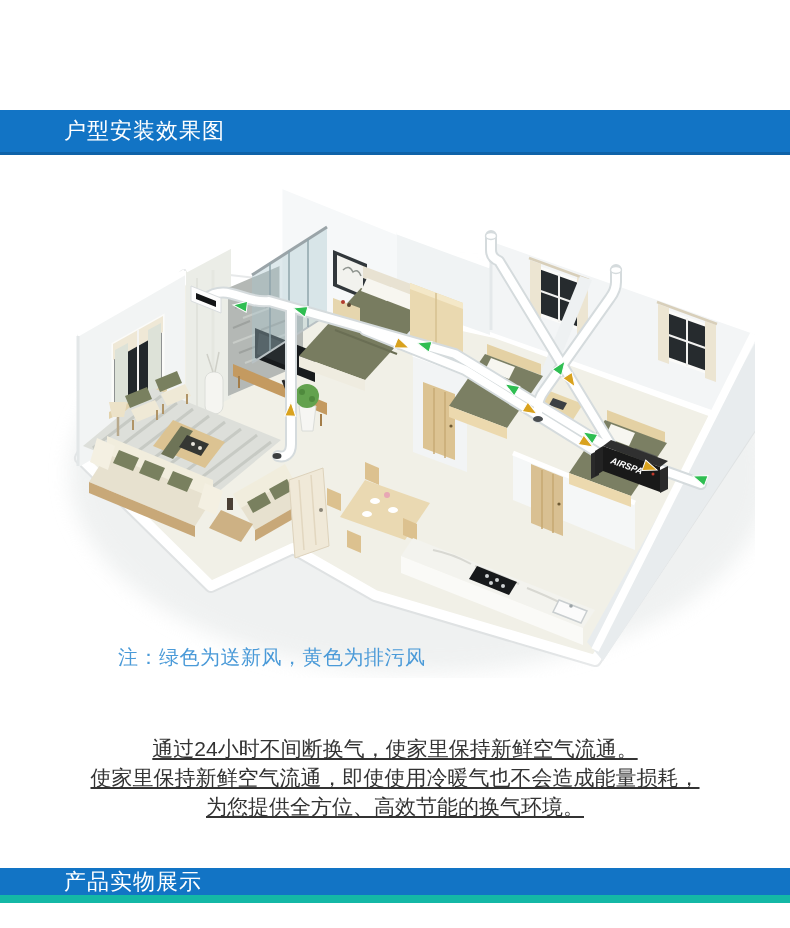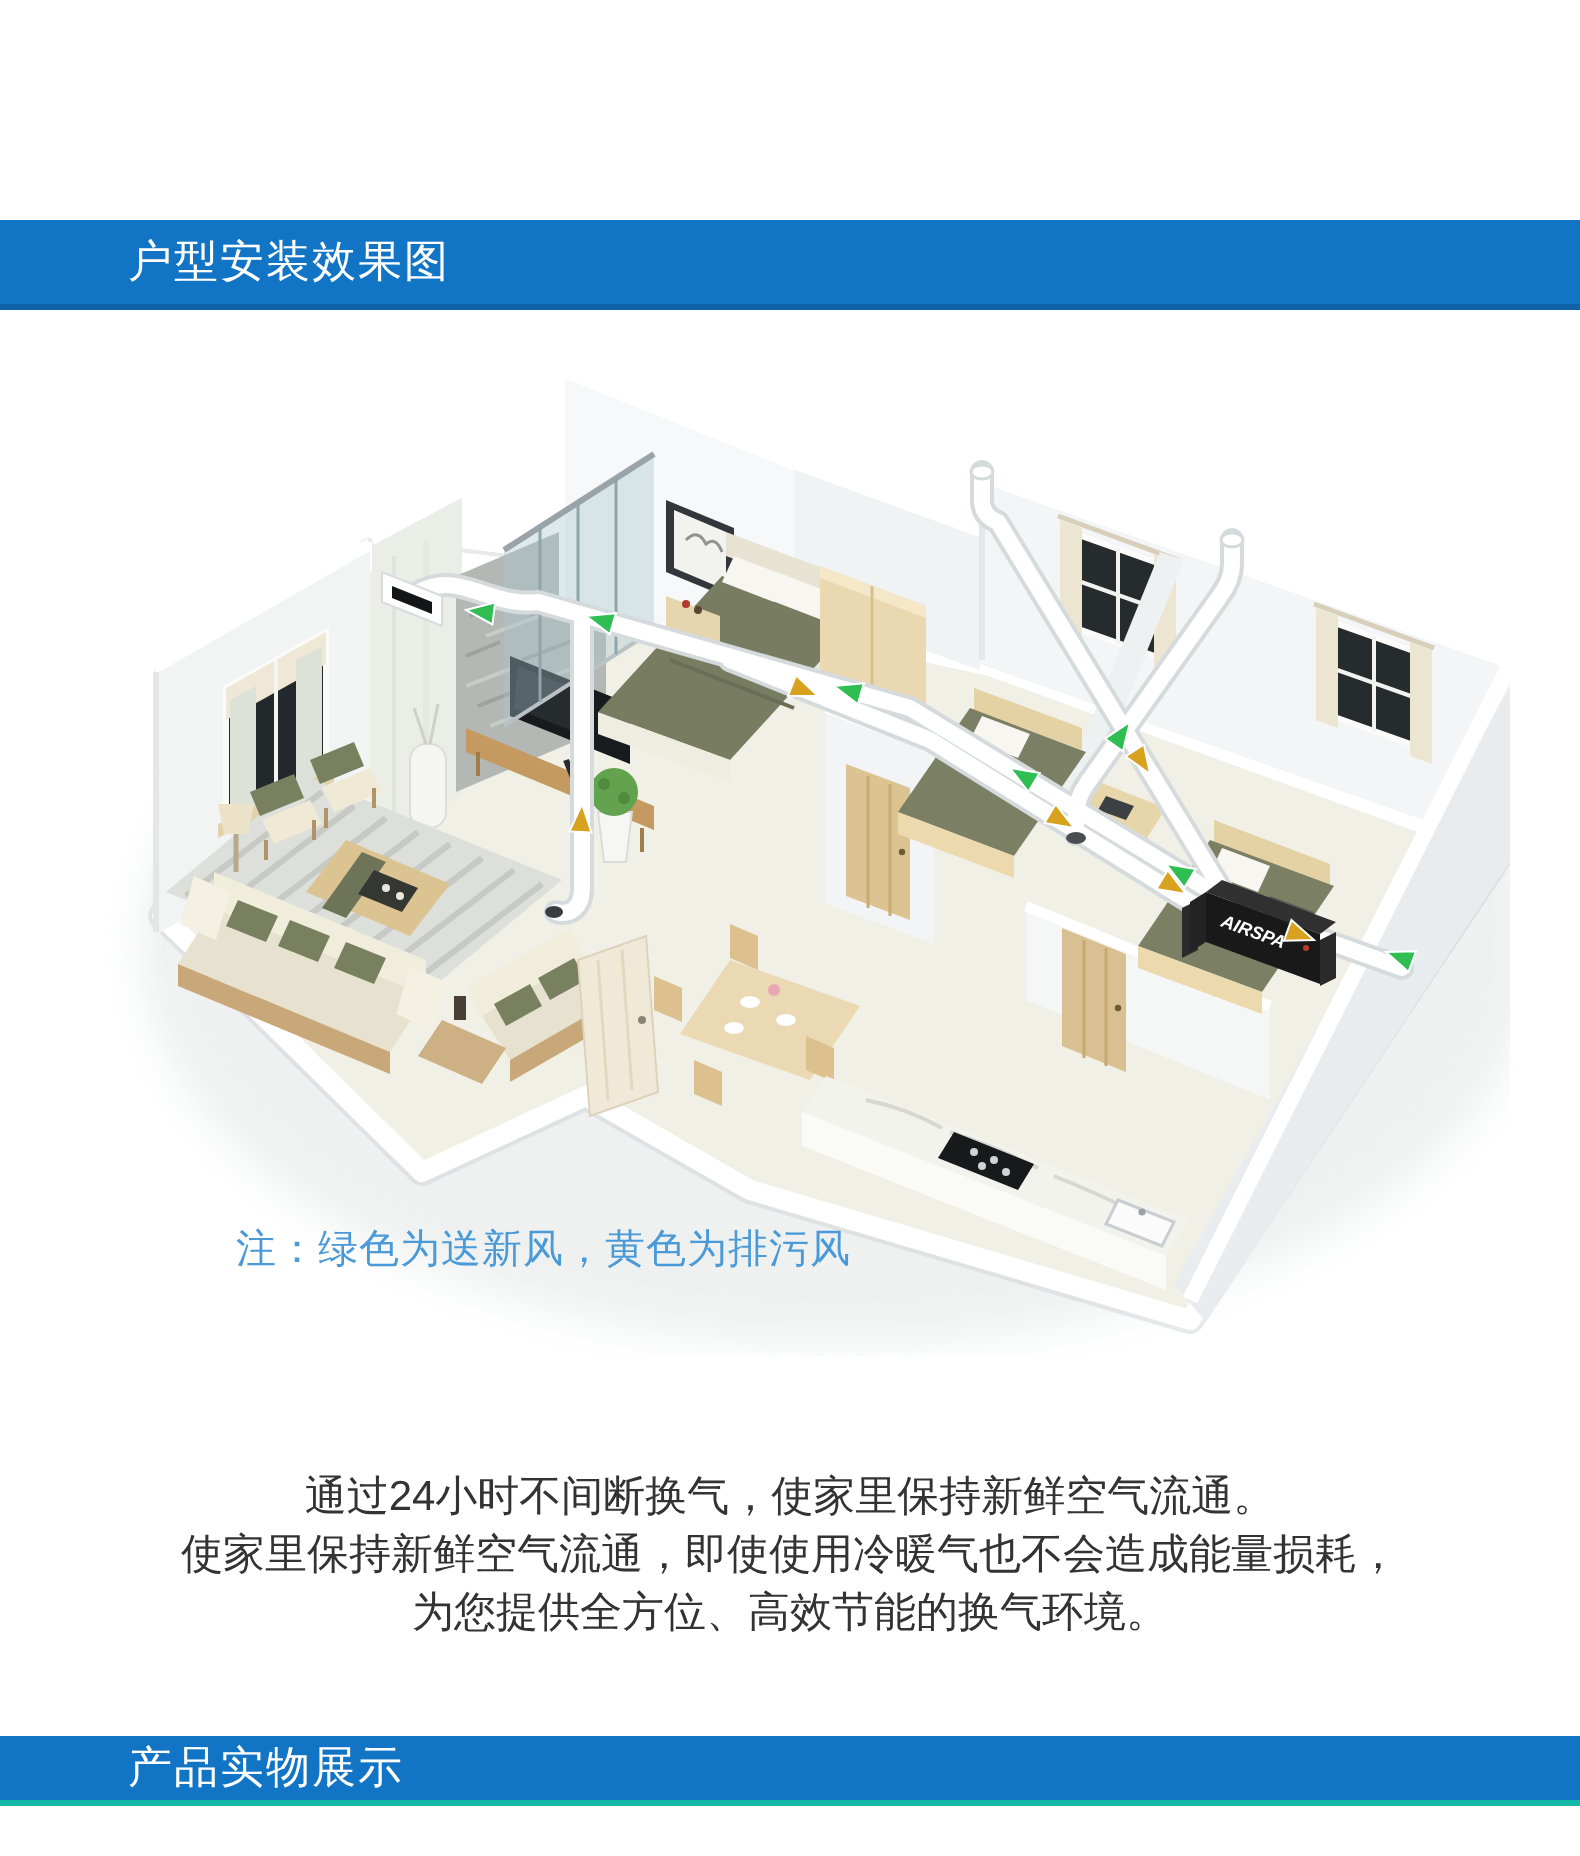--- a/index.html
+++ b/index.html
@@ -2,28 +2,28 @@
 <html><head>
 <meta charset="utf-8">
 <style>
   html,body{margin:0;padding:0;background:#ffffff;}
   .page{position:relative;width:790px;height:928px;margin:0 auto;background:#ffffff;
         font-family:"Liberation Sans","DejaVu Sans",sans-serif;overflow:hidden;}
   .section-bar{position:absolute;left:0;width:790px;background:#1274c5;color:#ffffff;
         display:flex;align-items:center;box-sizing:border-box;padding-left:64px;
         font-weight:normal;font-size:22px;letter-spacing:1px;}
   .bar-top{top:110px;height:45px;border-bottom:3px solid #0e62a8;}
-  .bar-bottom{top:868px;height:35px;border-bottom:3px solid #14b8a6;}
+  .bar-bottom{top:868px;height:35px;border-bottom:8px solid #14b8a6;}
   .scene{position:absolute;left:35px;top:158px;width:720px;height:520px;}
   .scene svg{display:block;width:720px;height:520px;}
-  .plan-note{position:absolute;left:118px;top:611px;font-size:20px;color:#4a9ad8;
+  .plan-note{position:absolute;left:118px;top:644px;font-size:20px;color:#4a9ad8;
         letter-spacing:0.5px;white-space:nowrap;}
   .desc{position:absolute;left:0;top:734px;width:790px;text-align:center;
         font-size:21px;line-height:29px;color:#333333;}
-  .desc div{white-space:nowrap;}
+  .desc div{white-space:nowrap;text-decoration:underline;}
 </style>
 </head>
 <body>
 
 <div class="page">
 
   <div class="section-bar bar-top">
     <span>户型安装效果图</span>
   </div>
 

